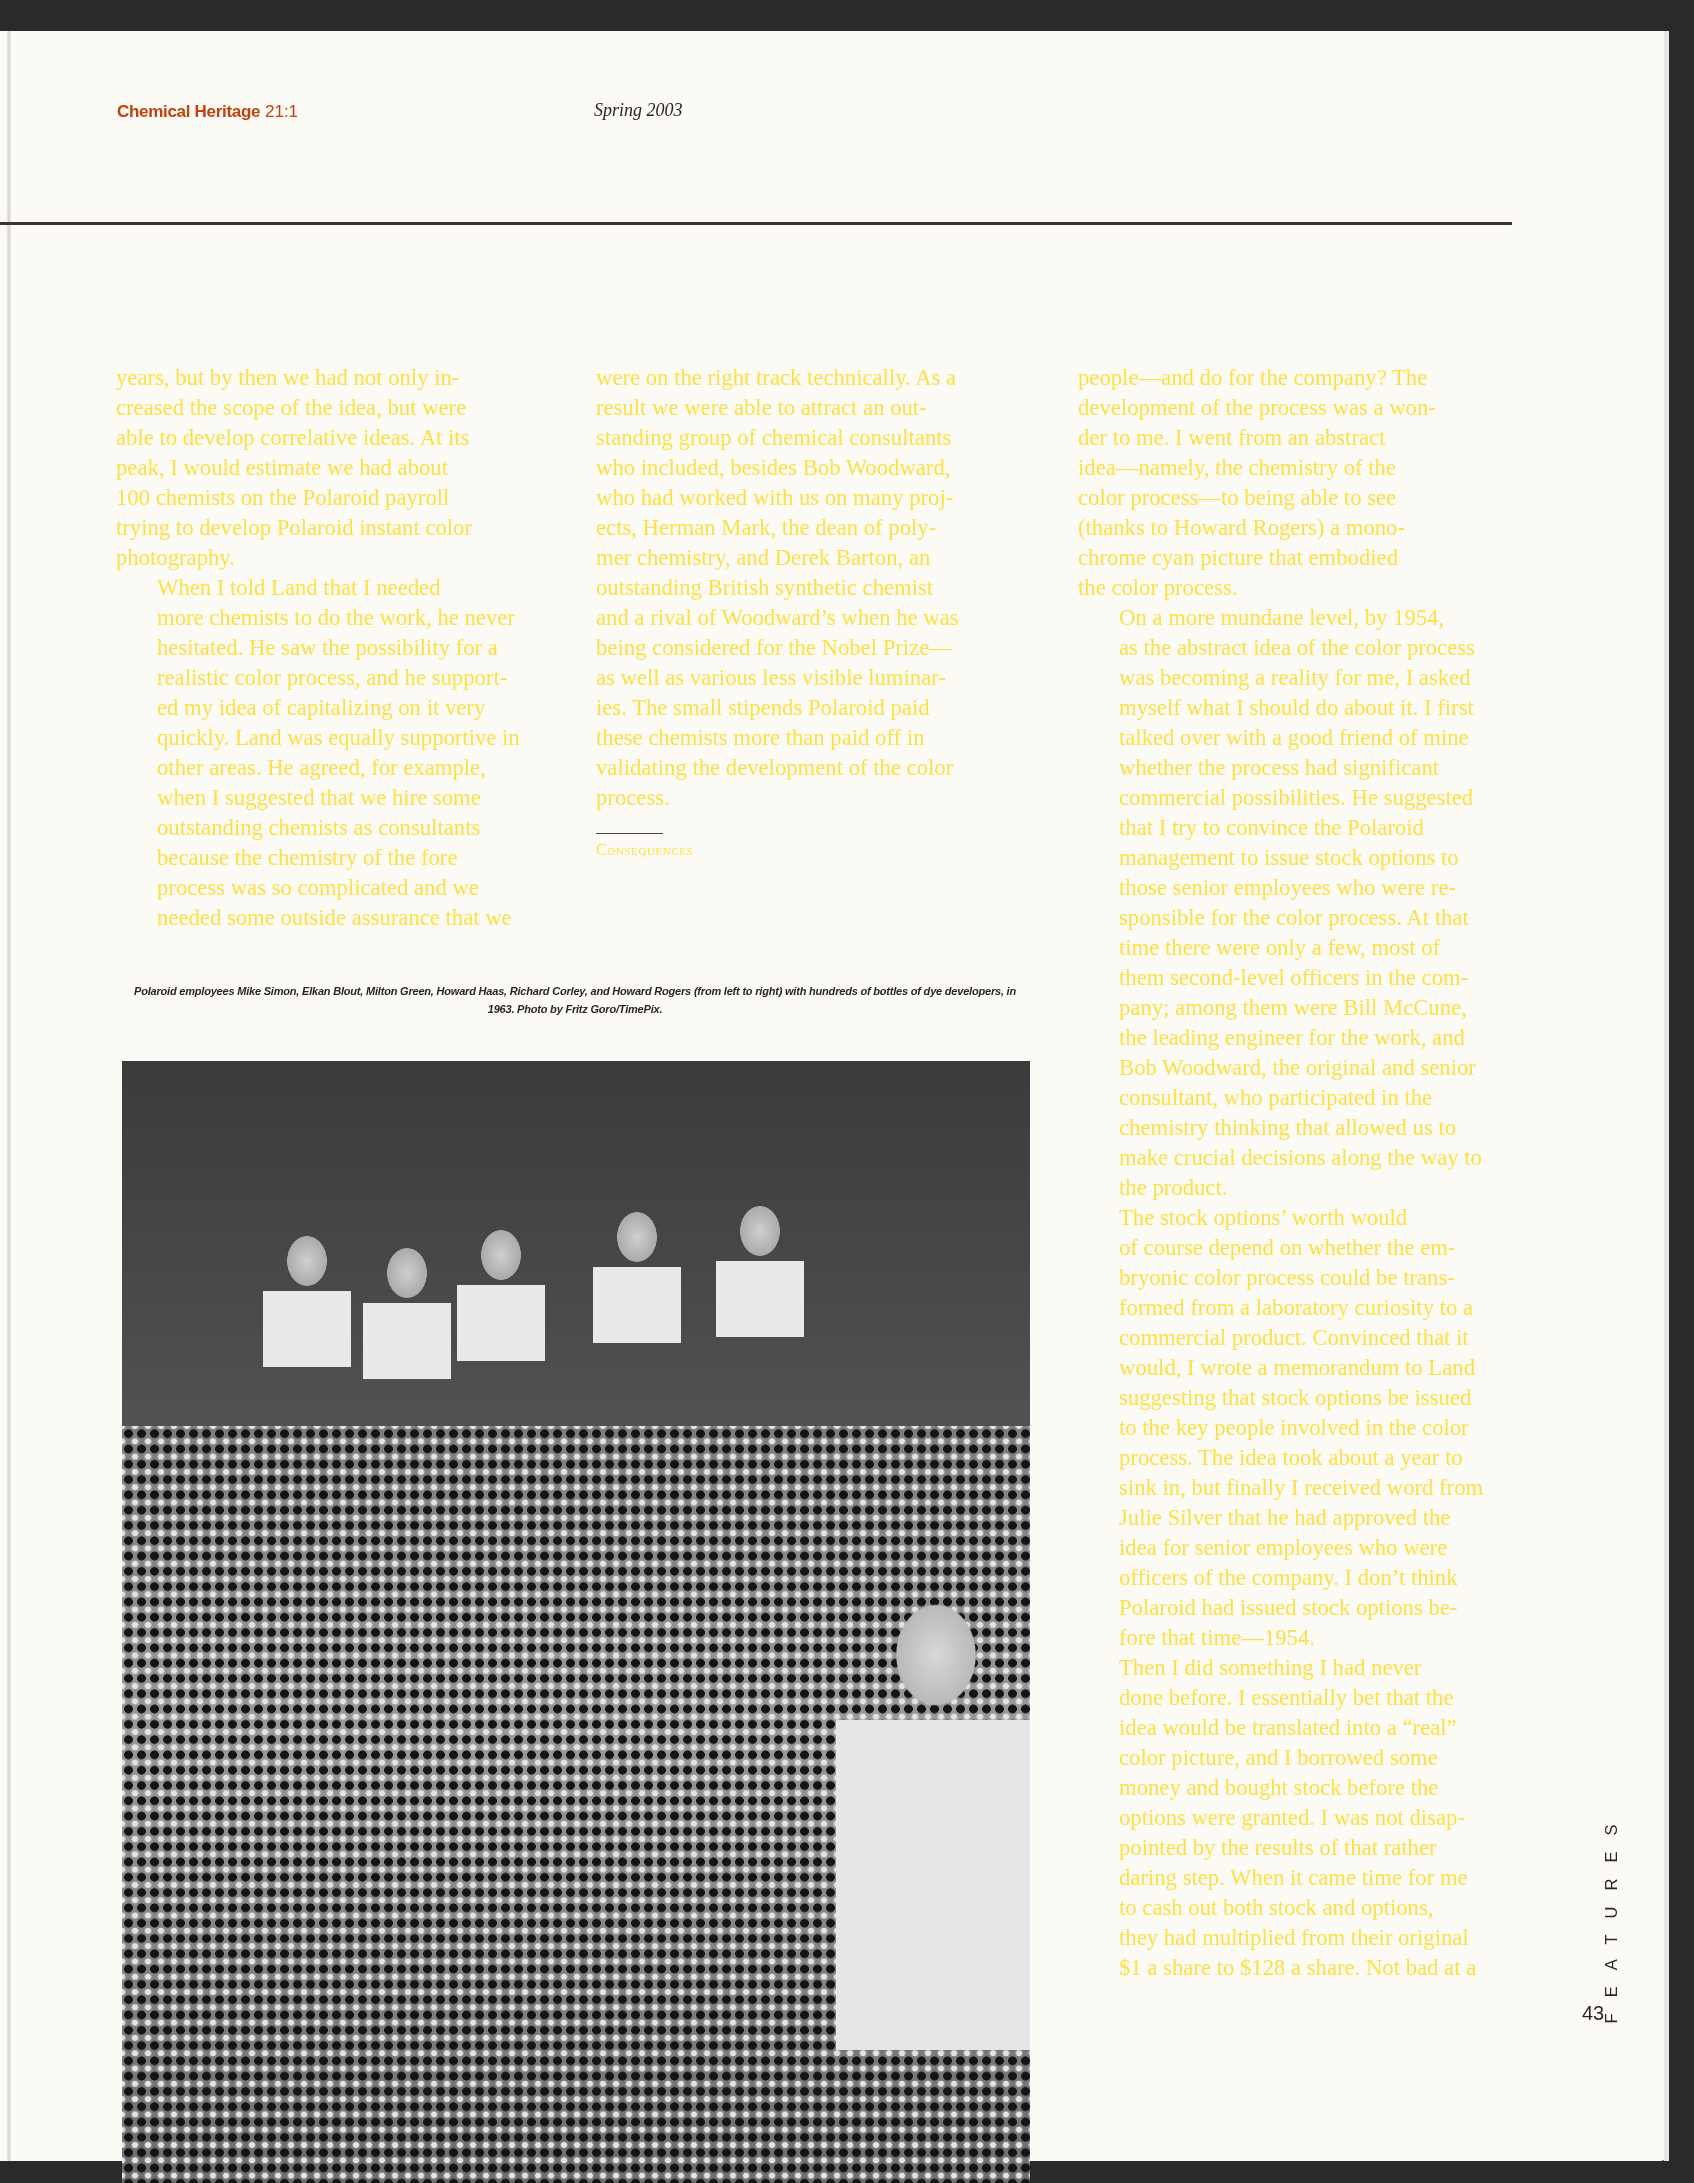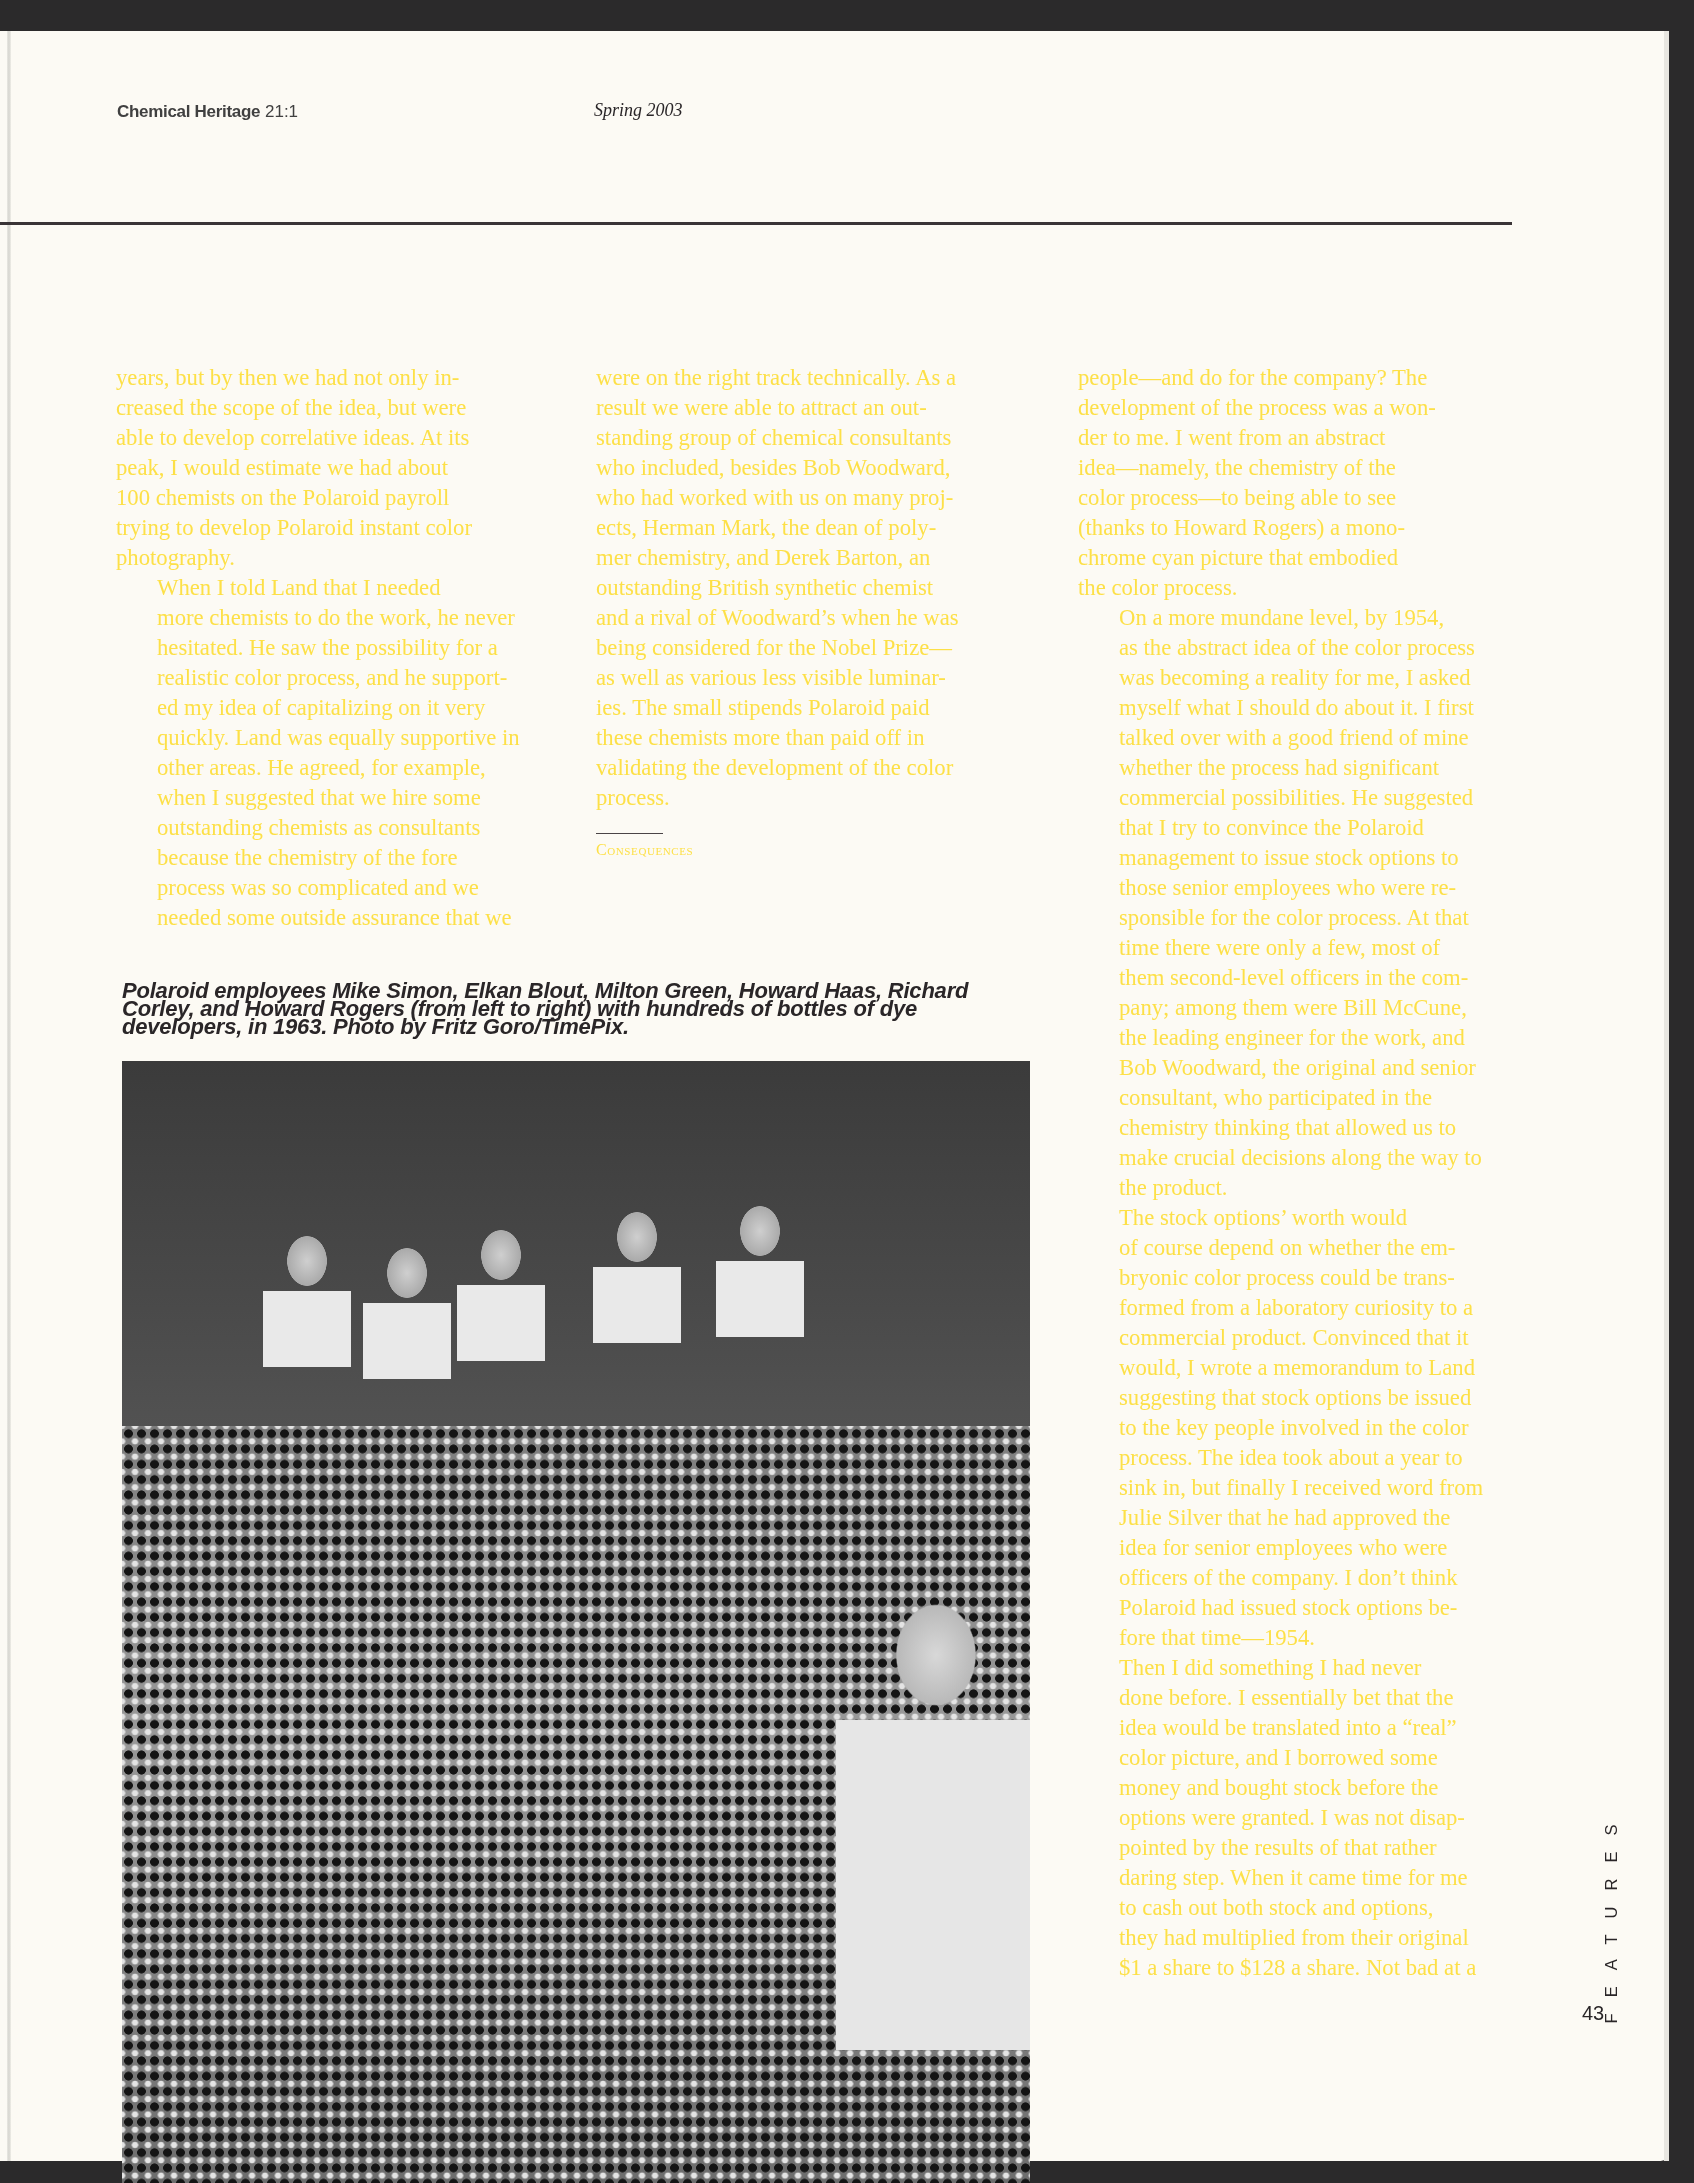--- a/index.html
+++ b/index.html
@@ -15,21 +15,21 @@
   .page-edge {
     position: absolute; right: 0; top: 0; bottom: 0; width: 4.7px;
     background: #e8e6e0;
   }
   .gutter-line {
     position: absolute; left: 7px; top: 0; bottom: 0; width: 3.5px;
     background: linear-gradient(to right, #e9e8e2, #d6d5cf, #efeee8);
   }
   .header-text {
     position: absolute; top: 71px; left: 117px;
-    font-family: "Liberation Sans", sans-serif; font-size: 17px; color: #404040;
+    font-family: "Liberation Sans", sans-serif; font-size: 17px; color: #c2410c;
   }
   .header-text .journal { font-weight: bold; letter-spacing: -0.3px; }
   .header-text .issue { font-weight: normal; }
   .header-date {
     position: absolute; top: 69px; left: 594px;
     font-family: "Liberation Serif", serif; font-style: italic;
     font-size: 18px; color: #2a2628;
   }
   .rule {
     position: absolute; top: 191px; left: 0; width: 1512px; height: 2.9px;
@@ -48,21 +48,21 @@
   .col3 { left: 1078px; top: 363px; width: 447px; }
   .section-rule {
     width: 67px; height: 1.2px; background: #4a4446; margin: 20px 0 2.4px 0;
   }
   .section-head {
     font-variant: small-caps; letter-spacing: 0.6px; font-size: 16px; line-height: 25px;
   }
   .caption {
     position: absolute; left: 122px; top: 982px; width: 906px;
     font-family: "Liberation Sans", sans-serif; font-style: italic; font-weight: bold;
-    font-size: 22px; line-height: 18px; color: #2a2628; letter-spacing: -0.2px;
+    font-size: 11px; line-height: 18px; color: #2a2628; letter-spacing: -0.2px; text-align: center;
   }
   .photo {
     position: absolute; left: 122px; top: 1061px; width: 908px; height: 1122px;
     background:
       radial-gradient(ellipse 165px 212px at 800px 459px, rgba(230,230,230,0.9), rgba(230,230,230,0) 70%),
       radial-gradient(ellipse 71px 94px at 800px 341px, rgba(210,210,210,0.95), rgba(210,210,210,0) 70%),
       radial-gradient(circle at 194px 306px, rgba(220,220,220,0.7) 0, rgba(220,220,220,0) 53px),
       radial-gradient(circle at 300px 282px, rgba(220,220,220,0.7) 0, rgba(220,220,220,0) 53px),
       radial-gradient(circle at 377px 277px, rgba(220,220,220,0.7) 0, rgba(220,220,220,0) 53px),
       radial-gradient(circle at 506px 259px, rgba(220,220,220,0.7) 0, rgba(220,220,220,0) 53px),

